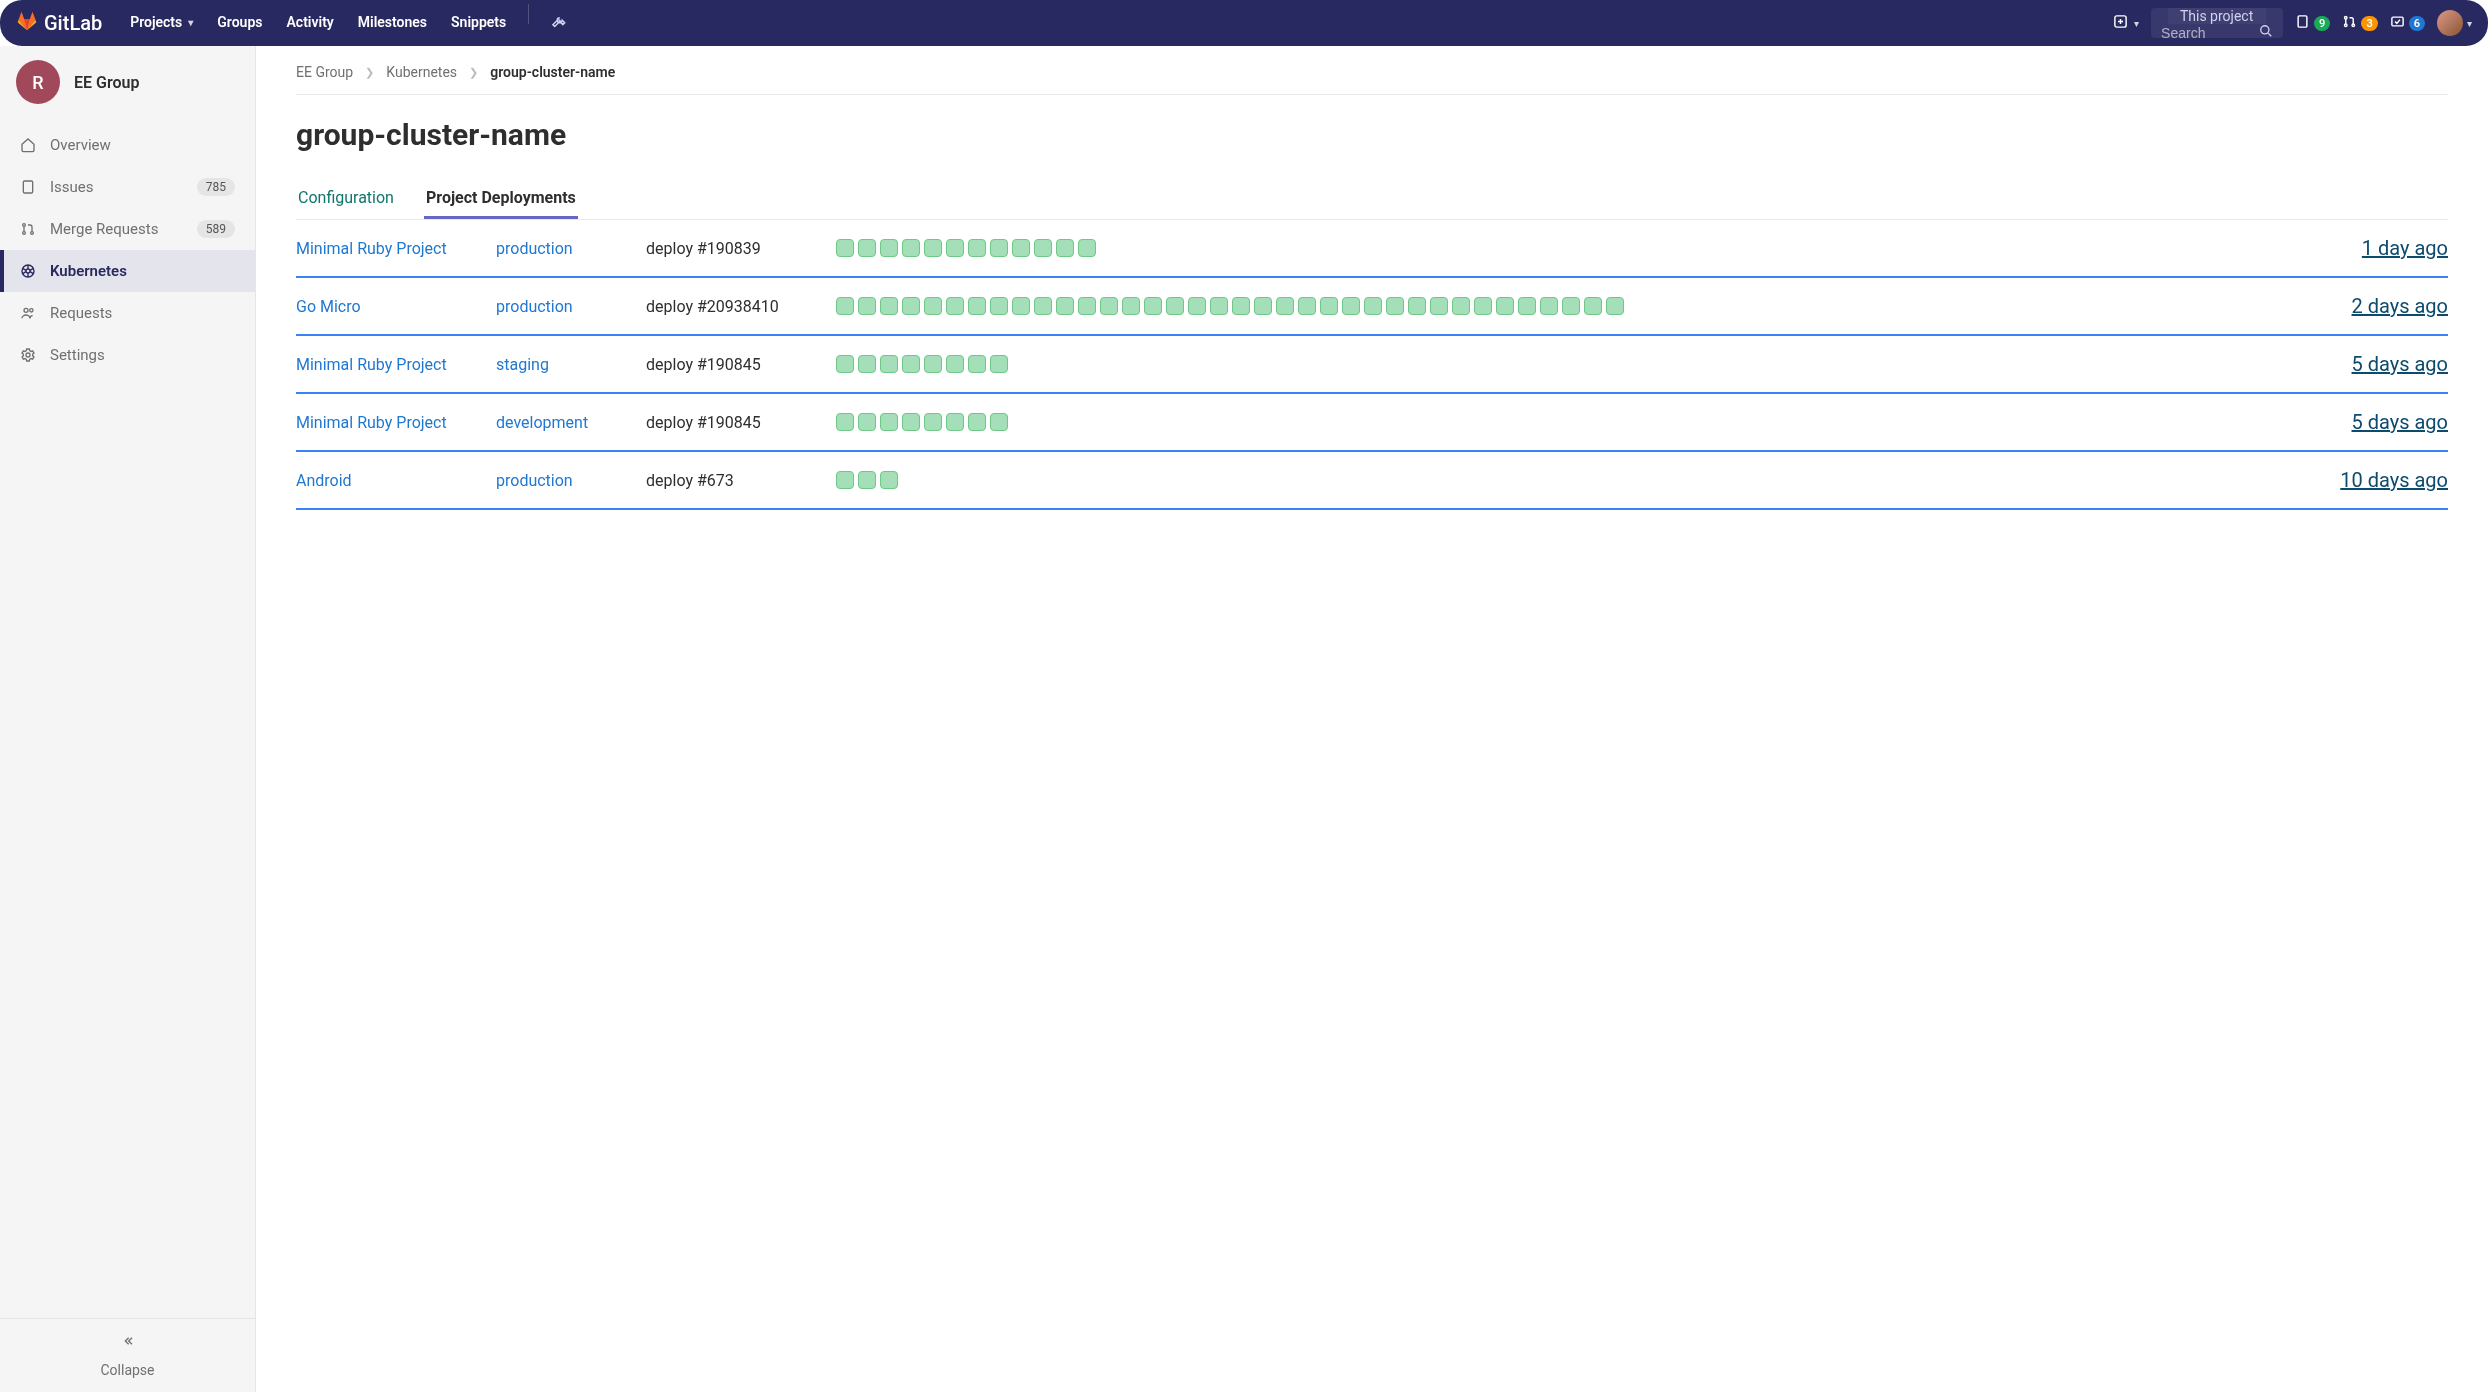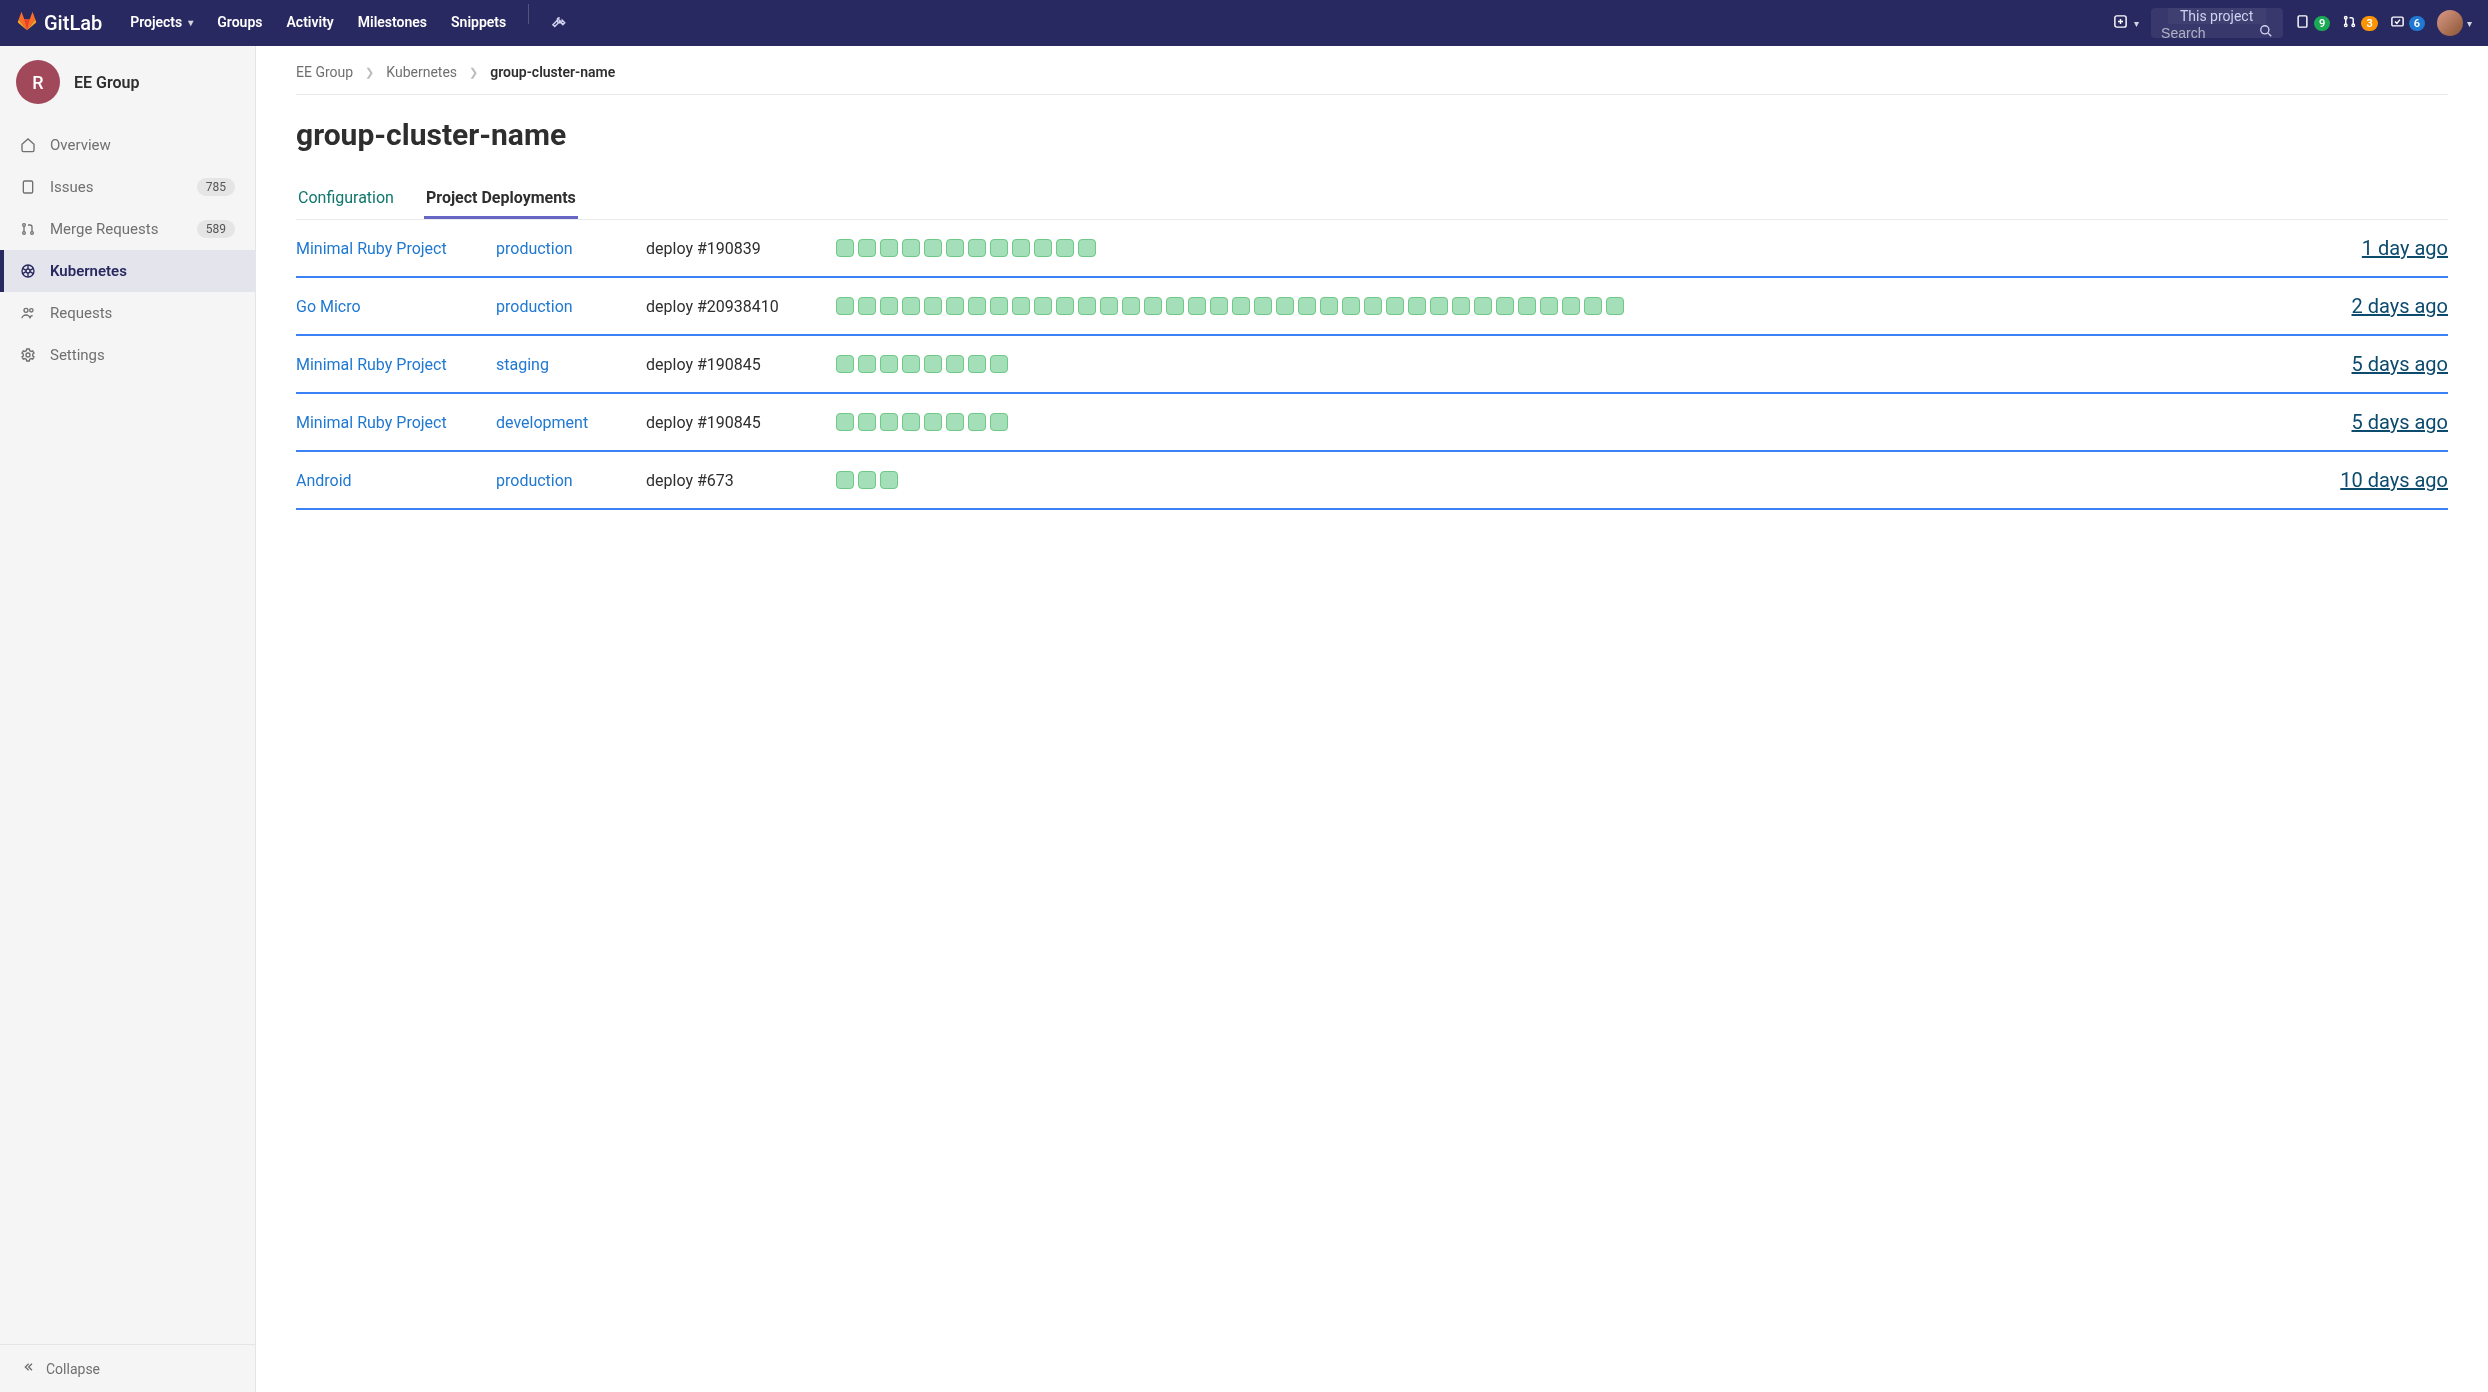--- a/index.html
+++ b/index.html
@@ -10,20 +10,21 @@
   background: #fff;
 }
 
 .topnav {
   background: #292961;
   height: 46px;
   display: flex;
   align-items: center;
   padding: 0 16px;
   color: #d1d1f0;
+  border-radius: 22px;
 }
 .logo { display: flex; align-items: center; gap: 6px; color: #fff; font-size: 20px; font-weight: 500; margin-right: 18px; cursor: pointer; }
 .logo svg { width: 22px; height: 22px; }
 .nav-items { display: flex; align-items: flex-start; gap: 4px; }
 .nav-item { padding: 10px 10px; color: #d1d1f0; cursor: pointer; font-size: 14px; display: flex; align-items: center; gap: 6px; }
 .nav-item.bold { color: #fff; font-weight: 600; }
 .divider-v { width: 1px; height: 20px; background: rgba(255,255,255,.2); margin: 0 8px; }
 .spacer { flex: 1; }
 .right-cluster { display: flex; align-items: center; gap: 12px; }
 .plus-box { display: flex; align-items: center; gap: 6px; color: #fff; cursor: pointer; }
@@ -72,21 +73,21 @@
   padding: 2px 9px; font-size: 12px;
 }
 .side-item.active {
   background: #e4e4ed; color: #292961; font-weight: 600;
   box-shadow: inset 4px 0 0 #292961;
 }
 .side-item svg, .side-item .ico { width: 16px; height: 16px; flex-shrink: 0; }
 .sidebar-footer {
   border-top: 1px solid #e5e5e5;
   padding: 14px 20px;
-  color: #707070; display: flex; align-items: center; gap: 10px; cursor: pointer;
+  color: #707070; display: flex; align-items: center; gap: 10px; cursor: pointer; flex-direction: column;
 }
 
 
 .main { flex: 1; overflow: auto; padding: 18px 40px 40px 40px; }
 .crumbs { display: flex; align-items: center; gap: 12px; color: #707070; font-size: 14px; padding-bottom: 14px; border-bottom: 1px solid #eaeaea; }
 .crumb { cursor: pointer; }
 .crumb.strong { color: #2e2e2e; font-weight: 600; }
 .crumb-sep { color: #bbb; font-size: 11px; }
 h1.page-title { font-size: 30px; font-weight: 700; color: #2e2e2e; margin: 22px 0 24px; }
 

